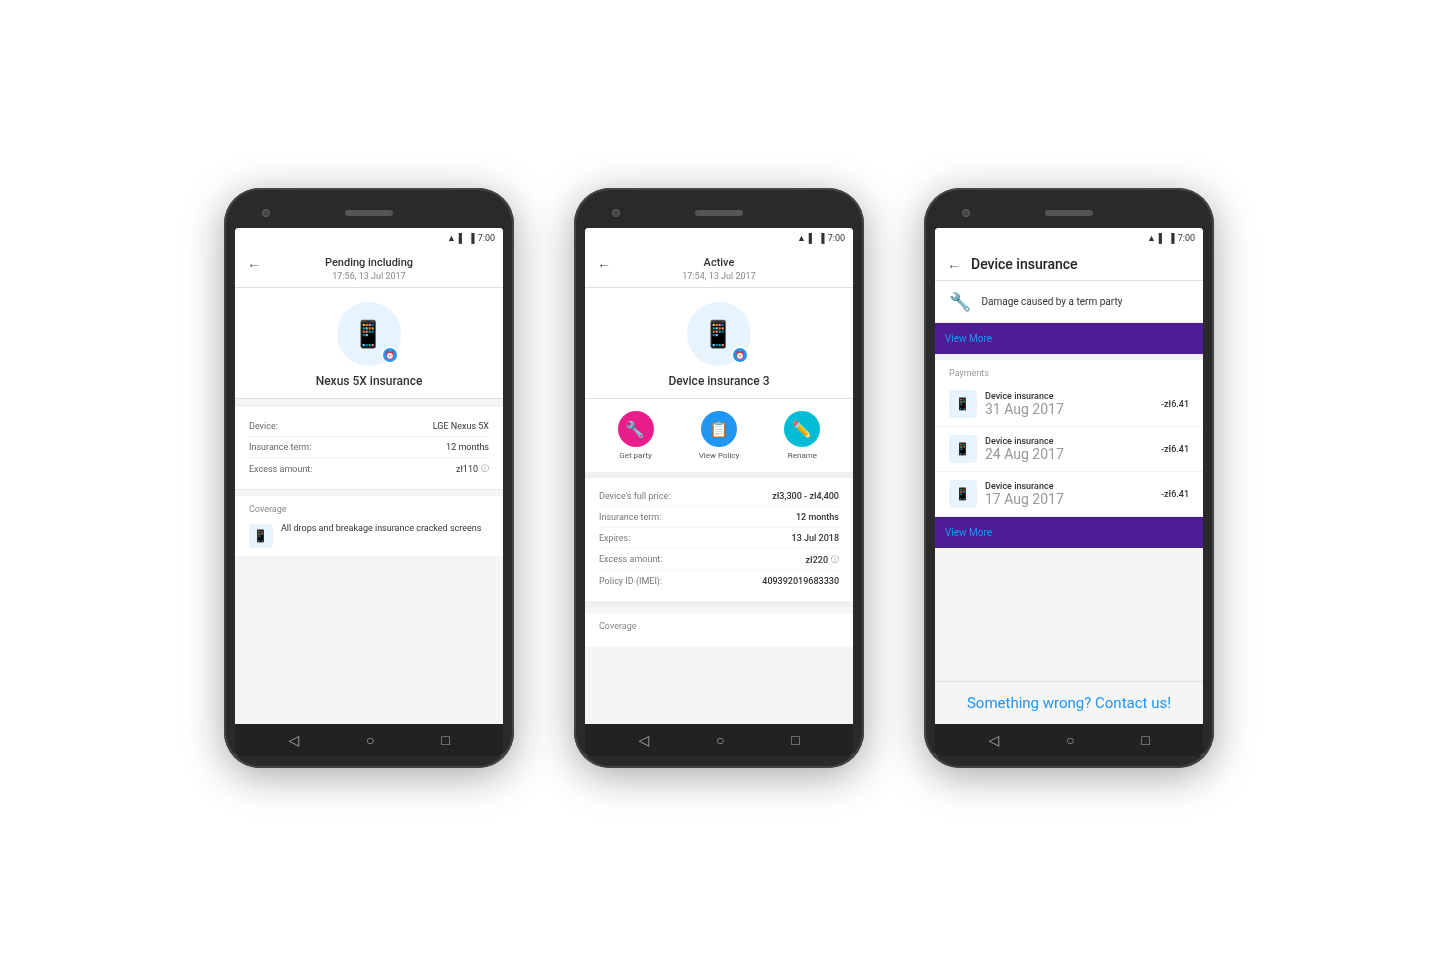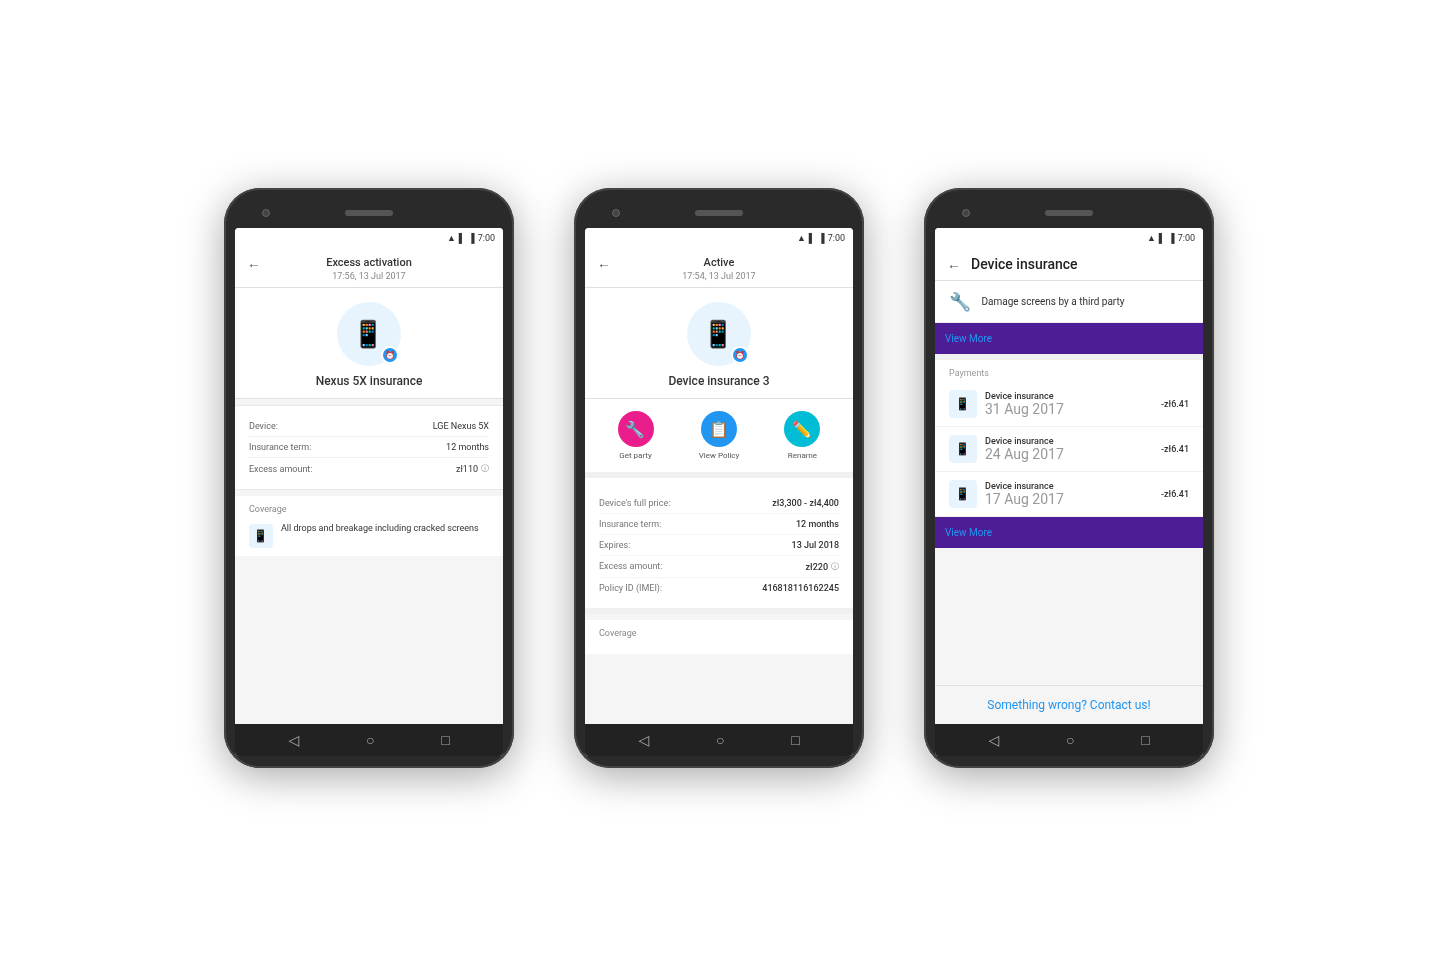--- a/index.html
+++ b/index.html
@@ -280,21 +280,21 @@
     .action-circle.pink { background: #e91e8c; }
     .action-circle.blue { background: #2196F3; }
     .action-circle.teal { background: #00BCD4; }
     .action-label {
       font-size: 8px;
       color: #555;
     }
     
     .details-table {
       background: #fff;
-      padding: 15px 14px 10px;
+      padding: 8px 14px 10px;
       border-bottom: 6px solid #f0f0f0;
     }
     .detail-row {
       display: flex;
       justify-content: space-between;
       padding: 5px 0;
       border-bottom: 1px solid #f5f5f5;
       font-size: 9px;
     }
     .detail-row:last-child { border-bottom: none; }
@@ -375,21 +375,21 @@
     .payment-date { font-size: 14px; color: #999; }
     .payment-amount { font-size: 9px; color: #333; font-weight: 500; }
     .contact-btn {
       display: flex;
       justify-content: center;
       padding: 12px;
       background: #f5f5f5;
       border-top: 1px solid #e0e0e0;
     }
     .contact-link {
-      font-size: 12px;
+      font-size: 15px;
       color: #2196F3;
       cursor: pointer;
     }
   </style>
 </head>
 <body>
 
 <div class="phones-container">
 
   <div class="phone">
@@ -404,21 +404,21 @@
           <span style="font-size:9px;">▲</span>
           <span style="font-size:9px;">▌</span>
           <span style="font-size:9px;">▐</span>
           <span>7:00</span>
         </span>
       </div>
 
       <div class="app-header">
         <div class="app-header-row">
           <span class="back-arrow">←</span>
-          <span class="header-title">Excess activation</span>
+          <span class="header-title">Pending including</span>
         </div>
         <span class="header-subtitle">17:56, 13 Jul 2017</span>
       </div>
 
       <div class="screen-content">
 
         <div class="icon-area">
           <div class="insurance-icon-bg">
             <span class="insurance-icon">📱</span>
             <div class="clock-badge">
@@ -443,21 +443,21 @@
               <span>zł110</span>
               <span class="info-icon">ⓘ</span>
             </span>
           </div>
         </div>
 
         <div class="coverage-section">
           <div class="section-label">Coverage</div>
           <div class="coverage-item">
             <div class="coverage-icon">📱</div>
-            <span class="coverage-text">All drops and breakage including cracked screens</span>
+            <span class="coverage-text">All drops and breakage insurance cracked screens</span>
           </div>
         </div>
       </div>
 
       <div class="bottom-nav">
         <span class="nav-btn">◁</span>
         <span class="nav-btn">○</span>
         <span class="nav-btn">□</span>
       </div>
     </div>
@@ -528,21 +528,21 @@
           </div>
           <div class="detail-row">
             <span class="detail-label">Excess amount:</span>
             <span class="detail-value">
               zł220
               <span style="font-size:8px;color:#888;">ⓘ</span>
             </span>
           </div>
           <div class="detail-row">
             <span class="detail-label">Policy ID (IMEI):</span>
-            <span class="detail-value">416818116162245</span>
+            <span class="detail-value">409392019683330</span>
           </div>
         </div>
 
         <div class="coverage-section">
           <div class="section-label">Coverage</div>
         </div>
       </div>
       <div class="bottom-nav">
         <span class="nav-btn">◁</span>
         <span class="nav-btn">○</span>
@@ -568,21 +568,21 @@
       </div>
 
       <div class="phone3-header">
         <span class="back-arrow" style="position:static;">←</span>
         <span class="phone3-title">Device insurance</span>
       </div>
       <div class="screen-content">
 
         <div class="damage-section">
           <span class="damage-icon">🔧</span>
-          <span class="damage-text">Damage screens by a third party</span>
+          <span class="damage-text">Damage caused by a term party</span>
         </div>
 
         <div class="view-more-btn">
           <span class="view-more-link">View More</span>
         </div>
 
         <div class="payments-section">
           <div class="payments-header">Payments</div>
 
           <div class="payment-item">

